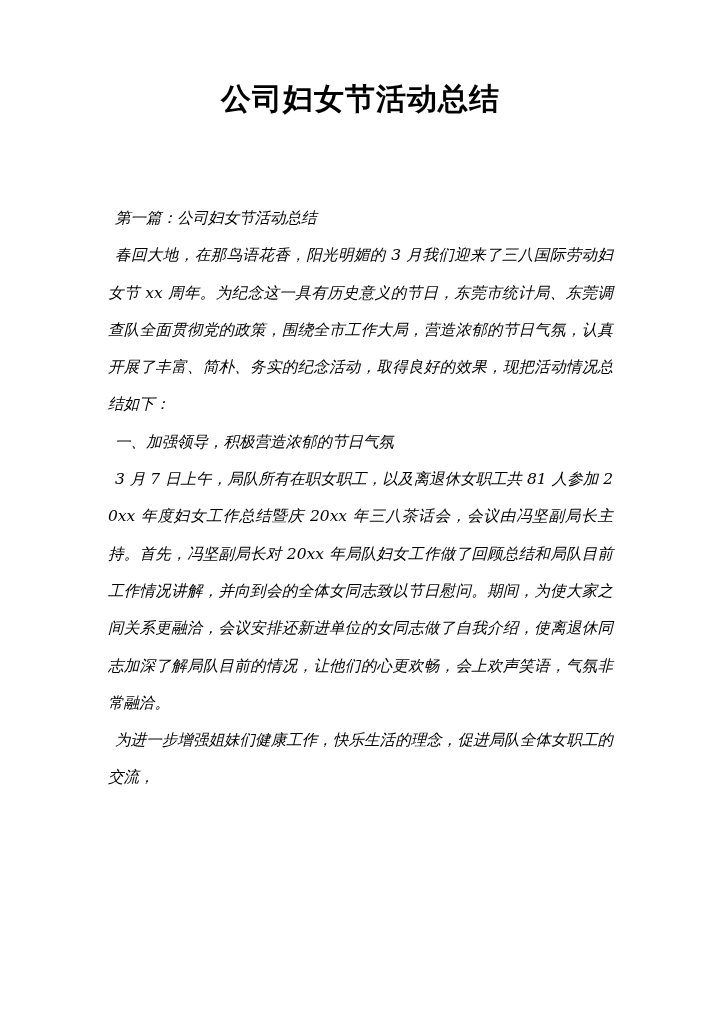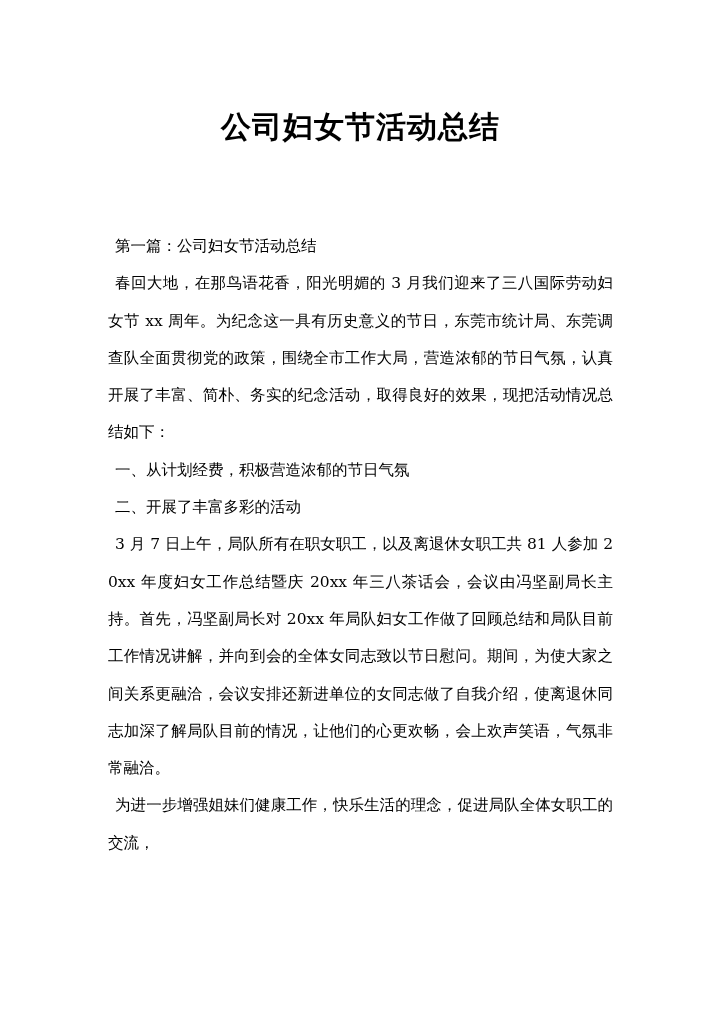--- a/index.html
+++ b/index.html
@@ -11,21 +11,21 @@
     position: relative;
     width: 721px;
     height: 1020px;
     background: #ffffff;
     overflow: hidden;
     font-family: "DejaVu Serif", "Liberation Serif", serif;
     color: #000000;
   }
   .doc-title {
     margin: 0;
-    padding-top: 108px;
+    padding-top: 80px;
     text-align: center;
     font-size: 30px;
     line-height: 38px;
     font-weight: bold;
     letter-spacing: 1px;
     color: #000000;
   }
   .doc-body {
     margin: 82px 108px 0 108px;
     width: 505px;
@@ -33,29 +33,29 @@
     line-height: 37.3px;
     text-align: justify;
     text-justify: inter-ideograph;
     color: #000000;
   }
   .doc-body p {
     margin: 0;
     padding: 0;
     text-indent: 7px;
     word-break: break-all;
+    font-style: italic;
   }
 </style>
 </head>
 <body>
 
 <div class="page">
   <h1 class="doc-title">公司妇女节活动总结</h1>
 
   <div class="doc-body">
     <p>第一篇：公司妇女节活动总结</p>
     <p>春回大地，在那鸟语花香，阳光明媚的 3 月我们迎来了三八国际劳动妇女节 xx 周年。为纪念这一具有历史意义的节日，东莞市统计局、东莞调查队全面贯彻党的政策，围绕全市工作大局，营造浓郁的节日气氛，认真开展了丰富、简朴、务实的纪念活动，取得良好的效果，现把活动情况总结如下：</p>
-    <p>一、从计划经费，积极营造浓郁的节日气氛</p>
-    <p>二、开展了丰富多彩的活动</p>
+    <p>一、加强领导，积极营造浓郁的节日气氛</p>
     <p>3 月 7 日上午，局队所有在职女职工，以及离退休女职工共 81 人参加 20xx 年度妇女工作总结暨庆 20xx 年三八茶话会，会议由冯坚副局长主持。首先，冯坚副局长对 20xx 年局队妇女工作做了回顾总结和局队目前工作情况讲解，并向到会的全体女同志致以节日慰问。期间，为使大家之间关系更融洽，会议安排还新进单位的女同志做了自我介绍，使离退休同志加深了解局队目前的情况，让他们的心更欢畅，会上欢声笑语，气氛非常融洽。</p>
     <p>为进一步增强姐妹们健康工作，快乐生活的理念，促进局队全体女职工的交流，</p>
   </div>
 </div>
 
 </body></html>

